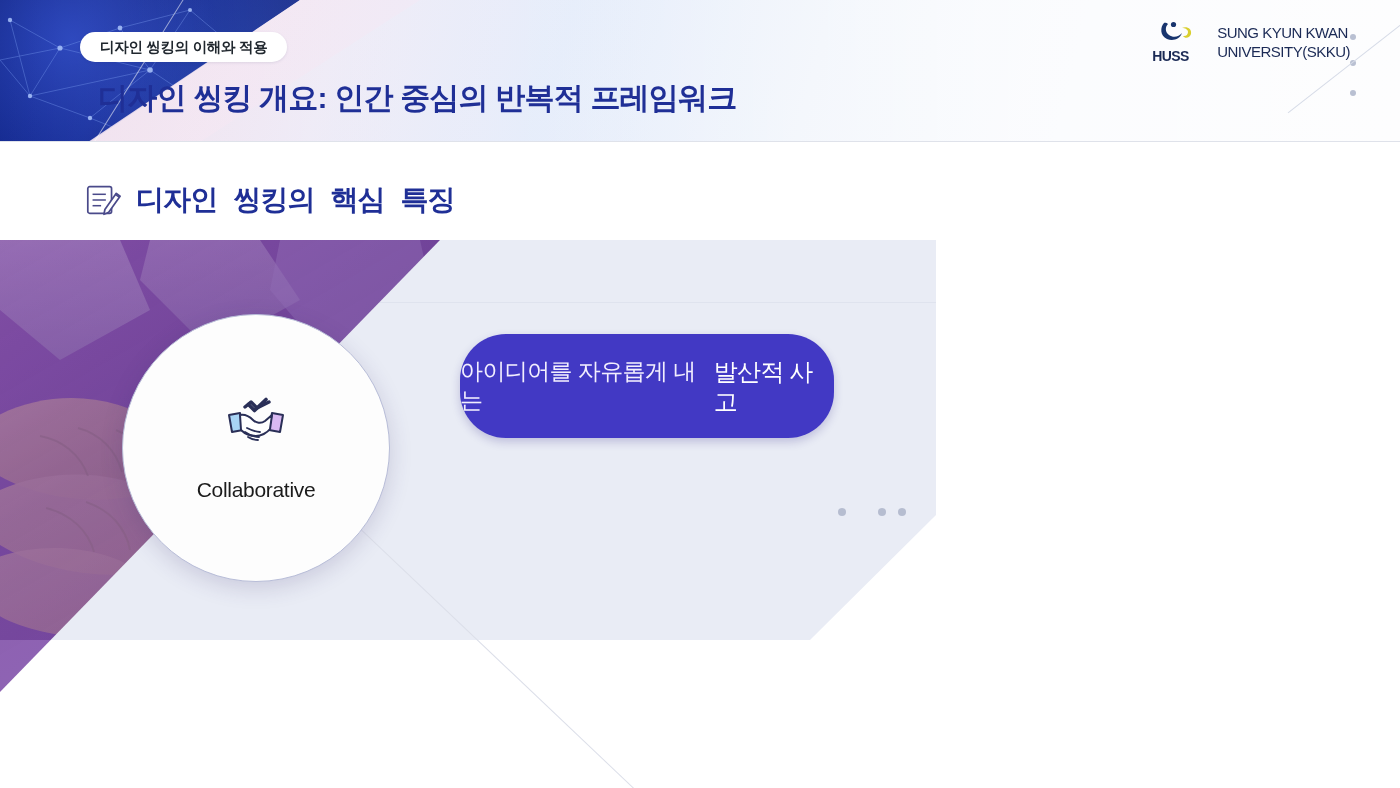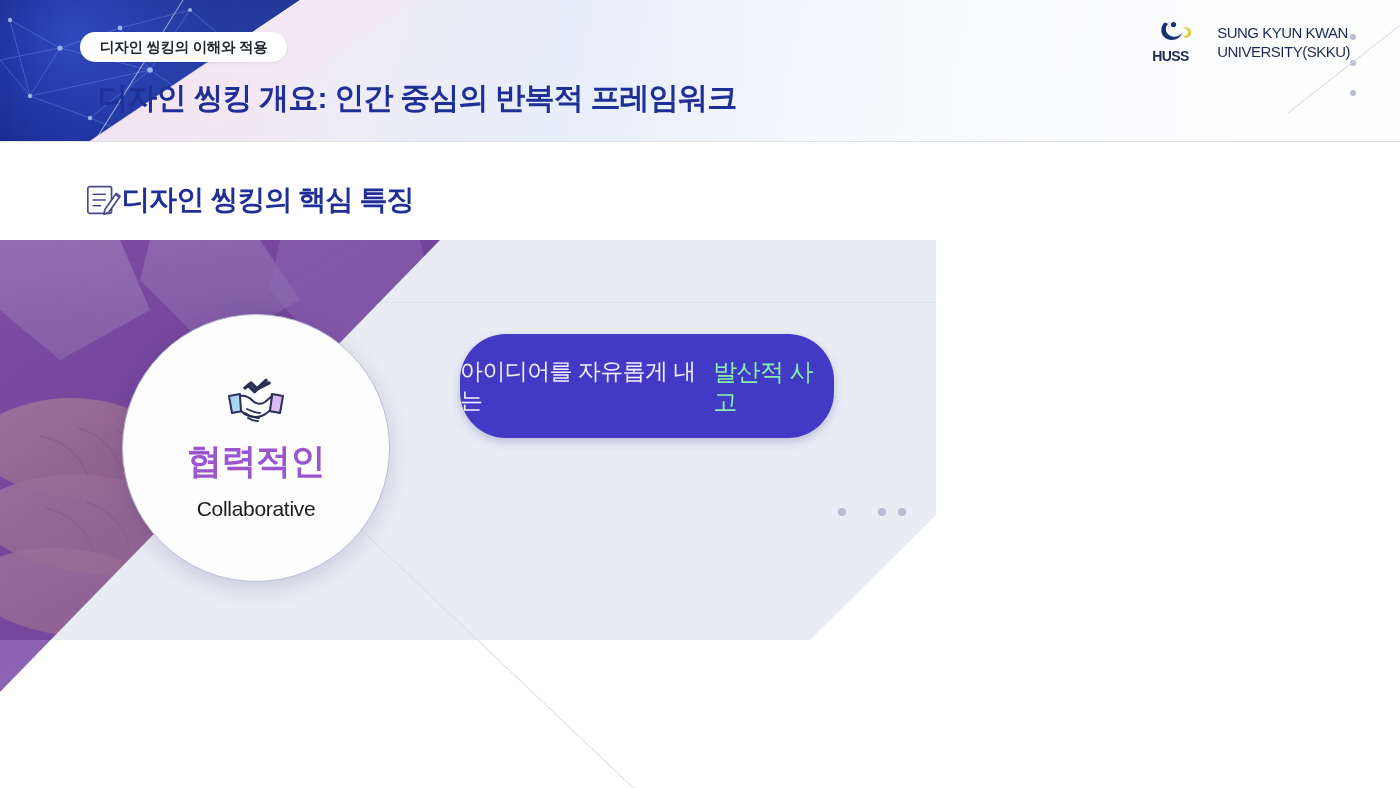--- a/index.html
+++ b/index.html
@@ -129,21 +129,21 @@
     position: absolute; right: -40px; top: 60px;
     width: 170px; height: 1px;
     background: #d6dbe7;
     transform: rotate(-38deg);
   }
 
   
   .section-heading {
     position: absolute;
     left: 84px; top: 181px;
-    display: flex; 
+    display: flex; gap: 14px; font-family: Liberation Mono, monospace;
   }
   .memo-icon { width: 38px; height: 38px; display: block; }
   .section-title {
     font-size: 28px; font-weight: 600;
     color: #1f2f96; letter-spacing: -.9px;
   }
 
   
   .content { position: absolute; left: 0; top: 240px; width: 1400px; height: 548px; }
 
@@ -231,23 +231,24 @@
     align-items: center; justify-content: center;
     text-align: left;
   }
   .pill-1 { left: 460px; top: 94px; }
   .pill-2 { left: 460px; top: 224px; }
   .pill-top {
     font-size: 23px; color: #f2eefe;
     letter-spacing: -.6px; line-height: 1.25;
   }
   .pill-bottom {
-    font-size: 24px; color: #86efac;
+    font-size: 24px; color: #ffffff;
     letter-spacing: -.6px; line-height: 1.25;
     margin-top: 2px;
+    font-family: Liberation Serif, serif;
   }
 </style>
 </head>
 <body>
 
 <div id="slide">
 
   <div class="header">
     <div class="plexus">
       <svg width="330" height="142" viewBox="0 0 330 142" fill="none">
@@ -379,21 +380,20 @@
           <path d="M22 16 L29 9.5 L36 16" stroke="#2a2f57" stroke-width="0" fill="none"></path>
           <path d="M23.5 10.5 L29.5 16.5 L41 5.5" stroke="#2a2f57" stroke-width="3.6" stroke-linecap="round" stroke-linejoin="round" fill="none"></path>
           <path d="M4 21 L15 19 L18 36 L7 38 Z" fill="#a8d4f5" stroke="#2a2f57" stroke-width="2" stroke-linejoin="round"></path>
           <path d="M58 21 L47 19 L44 36 L55 38 Z" fill="#d9b9f2" stroke="#2a2f57" stroke-width="2" stroke-linejoin="round"></path>
           <path d="M15 21 C20 20 25 23 28 26 C31 29 36 30 40 27 L47 21 L45 35 C42 39 36 42 31 42 C25 42 20 40 16 36 Z" fill="#ffffff" stroke="#2a2f57" stroke-width="2" stroke-linejoin="round"></path>
           <path d="M22 34 C26 36 31 38 35 38" stroke="#2a2f57" stroke-width="1.8" stroke-linecap="round"></path>
           <path d="M20 38 C24 41 29 43 34 43" stroke="#2a2f57" stroke-width="1.8" stroke-linecap="round"></path>
           <path d="M23 43 C26 45 30 46 33 46" stroke="#2a2f57" stroke-width="1.8" stroke-linecap="round"></path>
         </svg>
       </span>
-      <div class="circle-ko">협력적인</div>
       <div class="circle-en">Collaborative</div>
     </div>
 
     <div class="pill pill-1">
       <div class="pill-top">아이디어를 자유롭게 내는</div>
       <div class="pill-bottom">발산적 사고</div>
     </div>
 
 
   </div>

